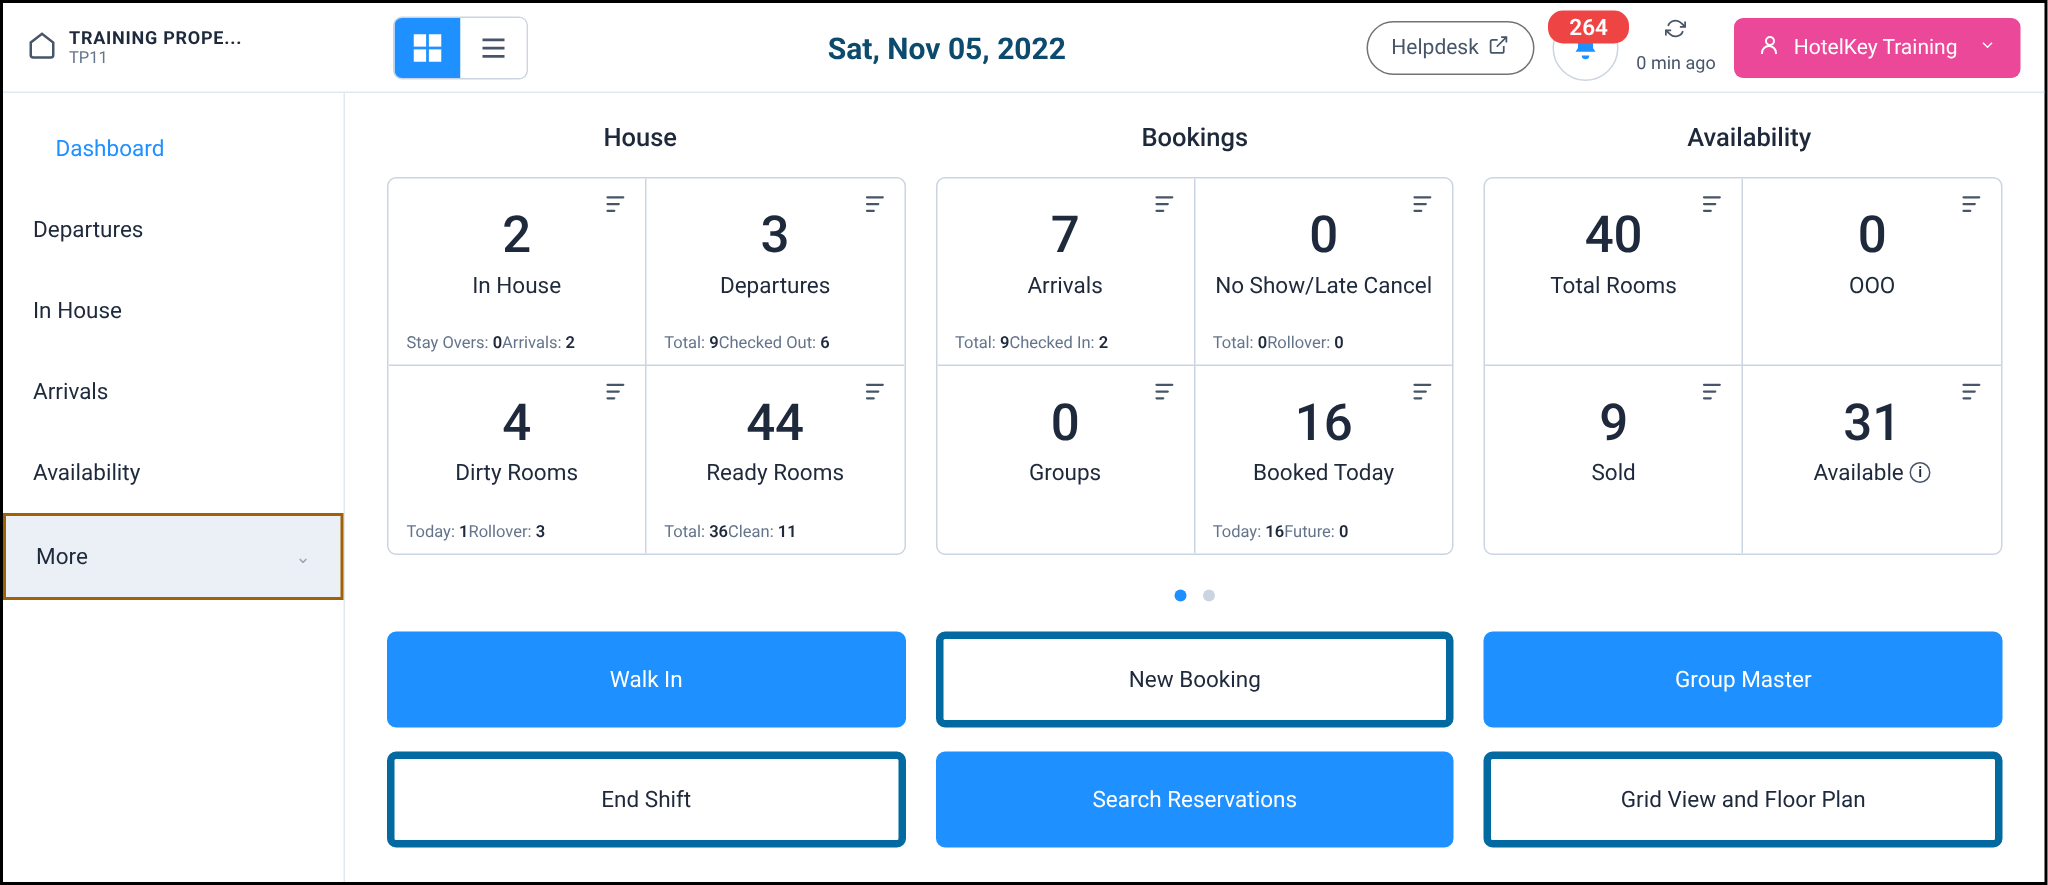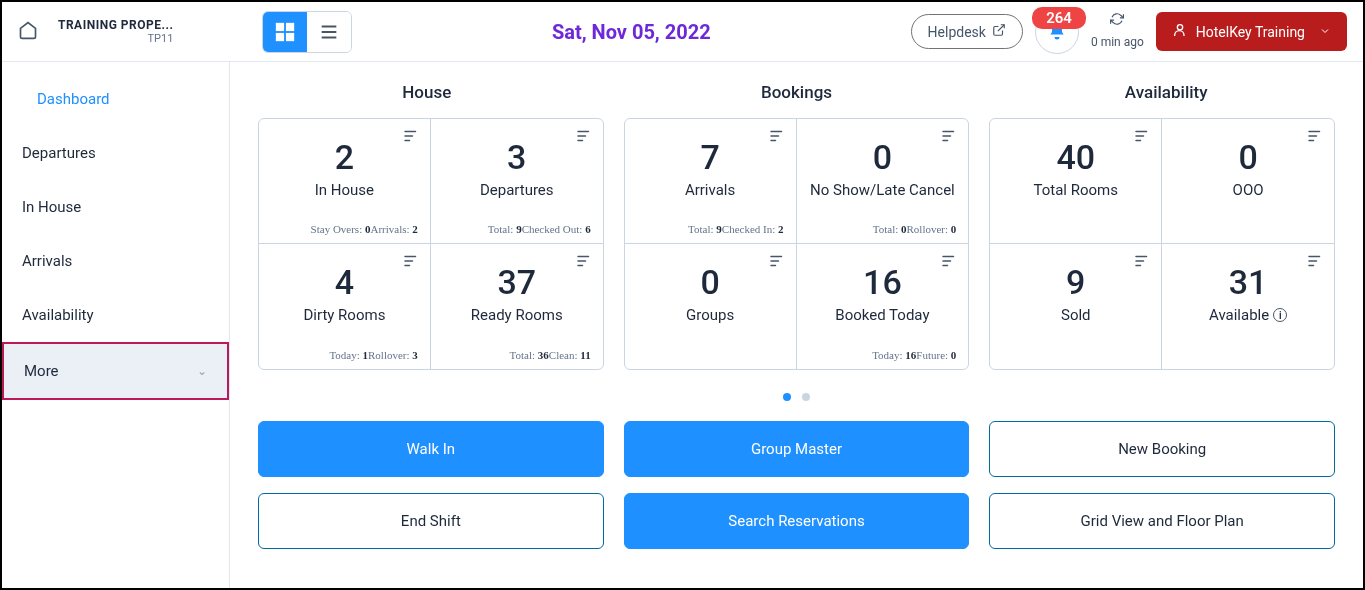--- a/index.html
+++ b/index.html
@@ -1,61 +1,61 @@
 <!DOCTYPE html>
 <html><head>
 <meta charset="utf-8">
 <style>
 * { box-sizing: border-box; margin: 0; padding: 0; }
 body { font-family: -apple-system, BlinkMacSystemFont, "Segoe UI", Roboto, sans-serif; background: #fff; color: #1e293b; border: 2px solid #000; width: 1365px; height: 590px; overflow: hidden; }
 .header { display: flex; align-items: center; padding: 8px 16px; border-bottom: 1px solid #e2e8f0; height: 60px; }
-.prop-box { display: flex; align-items: center; gap: 20px; width: 220px; text-align: right; }
+.prop-box { display: flex; align-items: center; gap: 8px; width: 220px; }
 .home-icon svg { width: 20px; height: 20px; stroke: #475569; }
 .prop-text { display: flex; flex-direction: column; }
 .prop-name { font-size: 12px; font-weight: 700; color: #1e293b; letter-spacing: 0.5px; }
 .prop-code { font-size: 11px; color: #64748b; }
 .view-toggle { display: flex; border: 1px solid #cbd5e1; border-radius: 6px; overflow: hidden; margin-left: 24px; }
 .view-btn { width: 44px; height: 40px; display: flex; align-items: center; justify-content: center; background: #fff; cursor: pointer; }
 .view-btn.active { background: #1e90ff; }
 .view-btn.active svg { stroke: #fff; fill: #fff; }
 .view-btn svg { width: 22px; height: 22px; stroke: #475569; }
-.date-center { flex: 1; text-align: center; font-size: 20px; font-weight: 700; color: #6d28d9; }
+.date-center { flex: 1; text-align: center; font-size: 20px; font-weight: 700; color: #0c4a6e; }
 .helpdesk-btn { display: flex; align-items: center; gap: 6px; padding: 8px 16px; border: 1px solid #737373; border-radius: 20px; font-size: 14px; color: #475569; cursor: pointer; margin-right: 12px; }
 .bell-wrap { position: relative; width: 44px; height: 44px; border: 1px solid #cbd5e1; border-radius: 50%; display: flex; align-items: center; justify-content: center; margin-right: 12px; cursor: pointer; }
 .bell-wrap svg { width: 20px; height: 20px; fill: #1e90ff; }
 .badge { position: absolute; top: -4px; right: -8px; background: #ef4444; color: #fff; font-size: 15px; font-weight: 600; padding: 2px 14px; border-radius: 10px; }
 .sync-text { font-size: 12px; color: #475569; margin-right: 12px; line-height: 1.3; display: flex; align-items: center; gap: 4px; flex-direction: column; }
-.user-btn { background: #b91c1c; color: #fff; padding: 10px 16px; border-radius: 6px; display: flex; align-items: center; gap: 8px; font-size: 14px; cursor: pointer; }
+.user-btn { background: #ec4899; color: #fff; padding: 10px 16px; border-radius: 6px; display: flex; align-items: center; gap: 8px; font-size: 14px; cursor: pointer; }
 .user-btn .chev { margin-left: 6px; }
 .main { display: flex; height: calc(590px - 60px); }
 .sidebar { width: 228px; border-right: 1px solid #e2e8f0; padding-top: 10px; }
 .nav-item { padding: 18px 20px; font-size: 15px; color: #1e293b; cursor: pointer; display: flex; justify-content: space-between; align-items: center; }
 .nav-item.active { color: #1e90ff; margin-left: 15px; }
-.nav-item.more { background: #eaf0f5; border: 2px solid #be185d; }
+.nav-item.more { background: #eaf0f5; border: 2px solid #a16207; }
 .nav-item .chev-down { color: #94a3b8; font-size: 12px; }
 .content { flex: 1; padding: 20px 28px; overflow: auto; }
 .sections { display: flex; gap: 32px; margin-bottom: 16px; }
 .section { flex: 1; text-align: center; font-size: 17px; font-weight: 500; color: #1e293b; }
 .cards-row { display: flex; gap: 20px; }
 .card-group { flex: 1; display: grid; grid-template-columns: 1fr 1fr; border: 1px solid #cbd5e1; border-radius: 6px; overflow: hidden; }
 .card { padding: 10px 12px 8px; position: relative; border-right: 1px solid #cbd5e1; border-bottom: 1px solid #cbd5e1; min-height: 125px; display: flex; flex-direction: column; }
 .card:nth-child(2n) { border-right: none; }
 .card:nth-child(n+3) { border-bottom: none; }
 .sort-icon { position: absolute; top: 8px; right: 10px; cursor: pointer; }
 .sort-icon svg { width: 18px; height: 18px; stroke: #475569; }
 .card-value { font-size: 34px; font-weight: 500; text-align: center; margin-top: 8px; }
 .card-label { font-size: 15px; text-align: center; margin-top: 4px; color: #1e293b; display: flex; align-items: center; justify-content: center; gap: 4px; }
-.card-stats { display: flex; justify-content: flex-end; font-size: 11px; color: #64748b; margin-top: auto; padding-top: 8px; font-family: Liberation Serif, serif; }
+.card-stats { display: flex; justify-content: flex-start; font-size: 11px; color: #64748b; margin-top: auto; padding-top: 8px; }
 .card-stats span b { color: #1e293b; font-weight: 600; }
 .info-icon { display: inline-flex; width: 14px; height: 14px; border: 1.5px solid #475569; border-radius: 50%; align-items: center; justify-content: center; font-size: 10px; font-weight: 600; }
 .dots { text-align: center; margin: 16px 0; }
 .dot { display: inline-block; width: 8px; height: 8px; border-radius: 50%; background: #cbd5e1; margin: 0 4px; }
 .dot.active { background: #1e90ff; }
 .btn-row { display: flex; gap: 20px; margin-bottom: 16px; }
-.big-btn { flex: 1; padding: 18px; text-align: center; font-size: 15px; border-radius: 6px; cursor: pointer; border: 1px solid #0369a1; background: #fff; color: #1e293b; }
+.big-btn { flex: 1; padding: 18px; text-align: center; font-size: 15px; border-radius: 6px; cursor: pointer; border: 5px solid #0369a1; background: #fff; color: #1e293b; }
 .big-btn.primary { background: #1e90ff; color: #fff; border-color: #1e90ff; }
 </style>
 </head>
 <body>
 
 <div class="header">
   <div class="prop-box">
     <span class="home-icon">
       <svg viewBox="0 0 24 24" fill="none" stroke="currentColor" stroke-width="2">
           <path d="M3 10l9-7 9 7v10a2 2 0 01-2 2H5a2 2 0 01-2-2V10z"></path>
@@ -178,21 +178,21 @@
               <span>Today: <b>1</b></span>
               <span>Rollover: <b>3</b></span>
             </div>
           </div>
           <div class="card">
             <span class="sort-icon"><svg viewBox="0 0 24 24" fill="none" stroke-width="2" stroke-linecap="round">
                 <line x1="4" y1="6" x2="18" y2="6"></line>
                 <line x1="4" y1="12" x2="14" y2="12"></line>
                 <line x1="4" y1="18" x2="10" y2="18"></line>
               </svg></span>
-            <div class="card-value">37</div>
+            <div class="card-value">44</div>
             <div class="card-label">Ready Rooms</div>
             <div class="card-stats">
               <span>Total: <b>36</b></span>
               <span>Clean: <b>11</b></span>
             </div>
           </div>
         </div>
       <div class="card-group" id="bookings-group">
           <div class="card">
             <span class="sort-icon"><svg viewBox="0 0 24 24" fill="none" stroke-width="2" stroke-linecap="round">
@@ -284,22 +284,22 @@
         </div>
     </div>
 
     <div class="dots">
       <span class="dot active"></span>
       <span class="dot"></span>
     </div>
 
     <div class="btn-row">
       <div class="big-btn primary">Walk In</div>
+      <div class="big-btn">New Booking</div>
       <div class="big-btn primary">Group Master</div>
-      <div class="big-btn">New Booking</div>
     </div>
     <div class="btn-row">
       <div class="big-btn">End Shift</div>
       <div class="big-btn primary">Search Reservations</div>
       <div class="big-btn">Grid View and Floor Plan</div>
     </div>
   </div>
 </div>
 
 </body></html>

